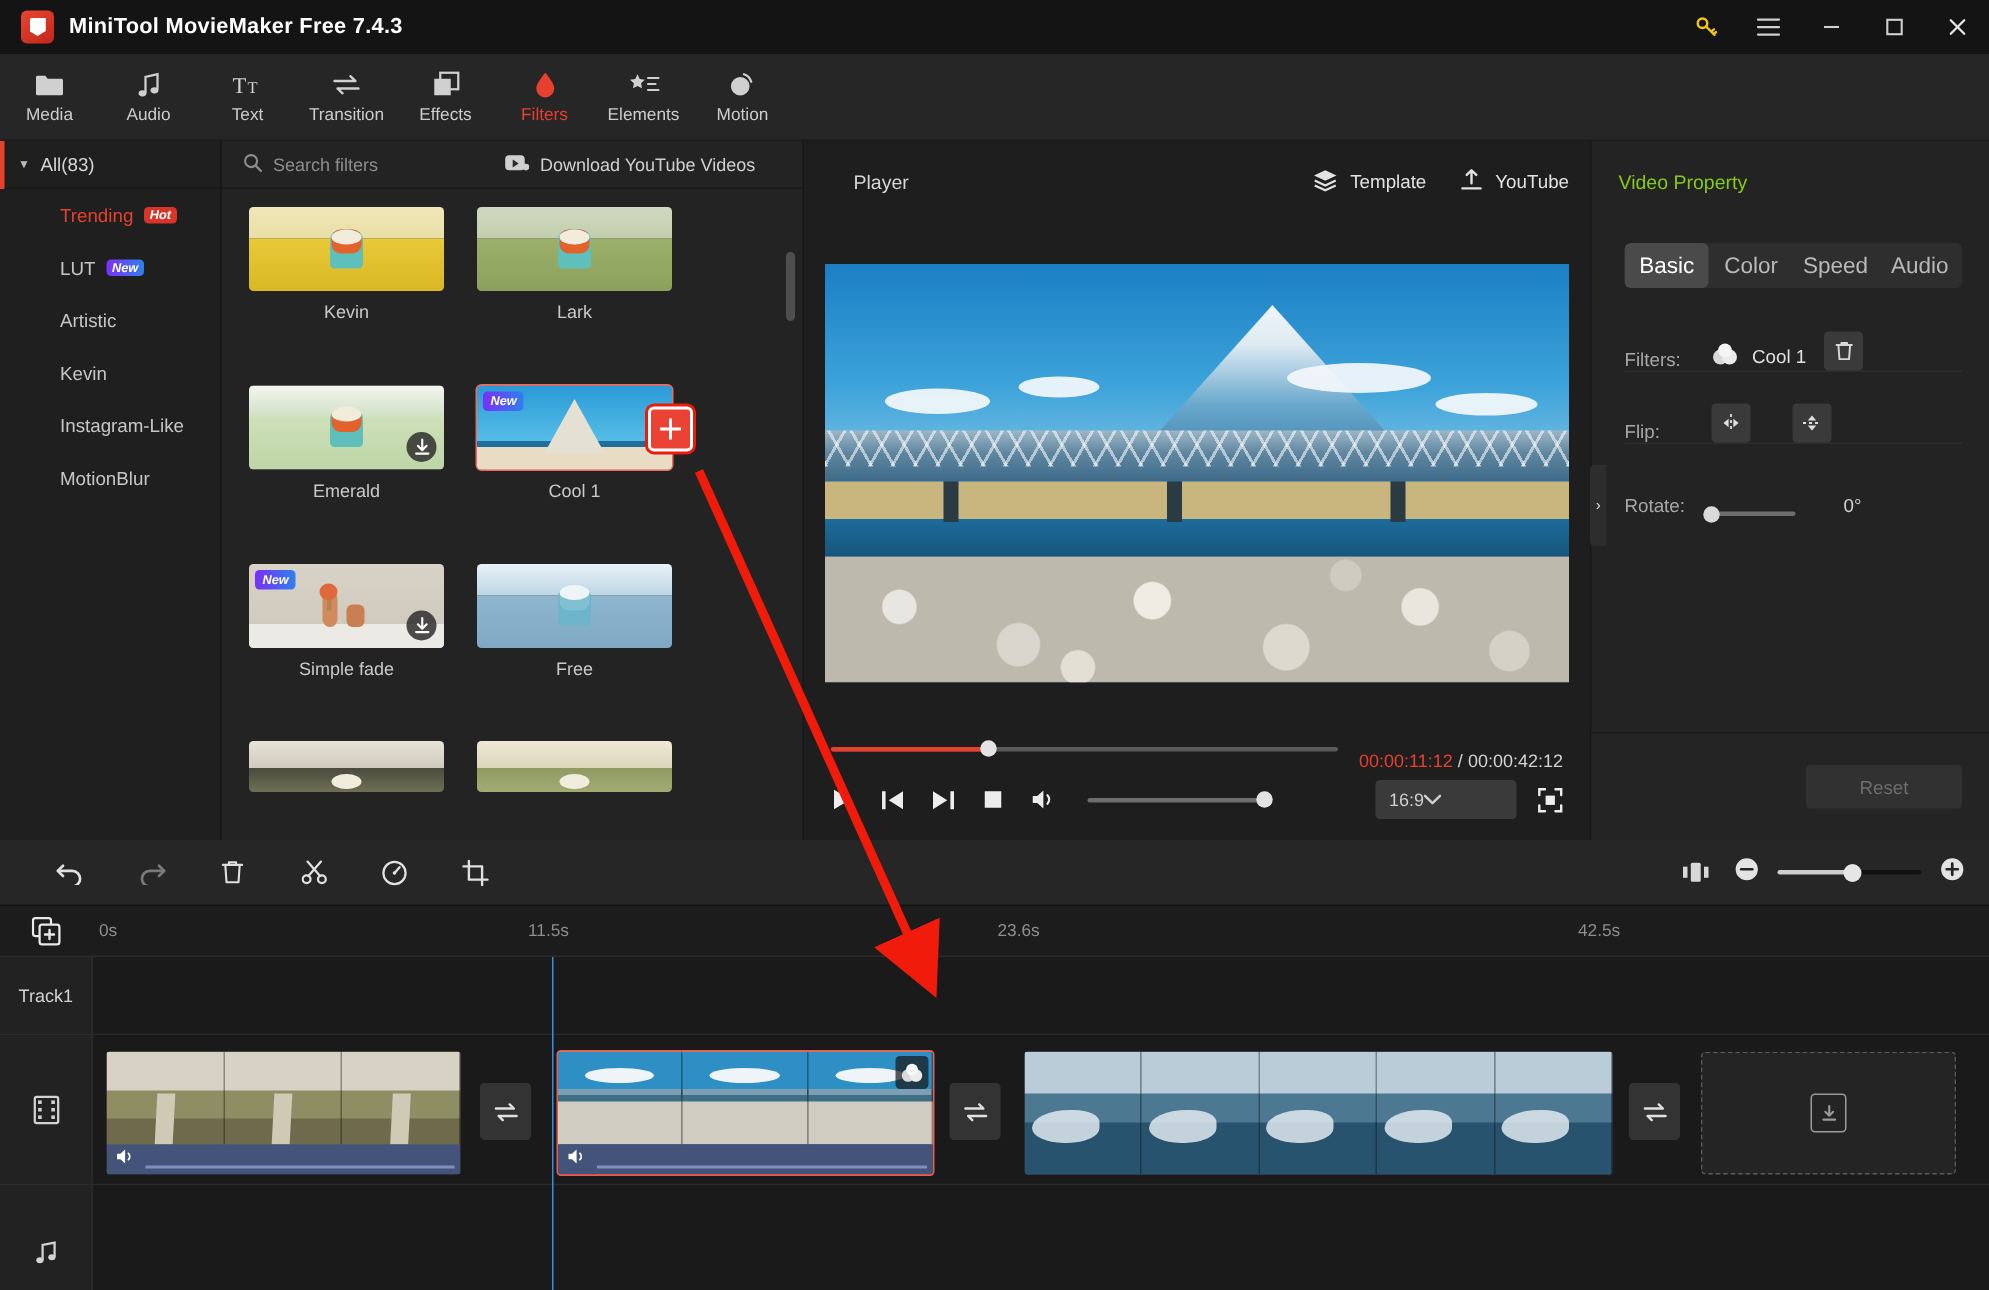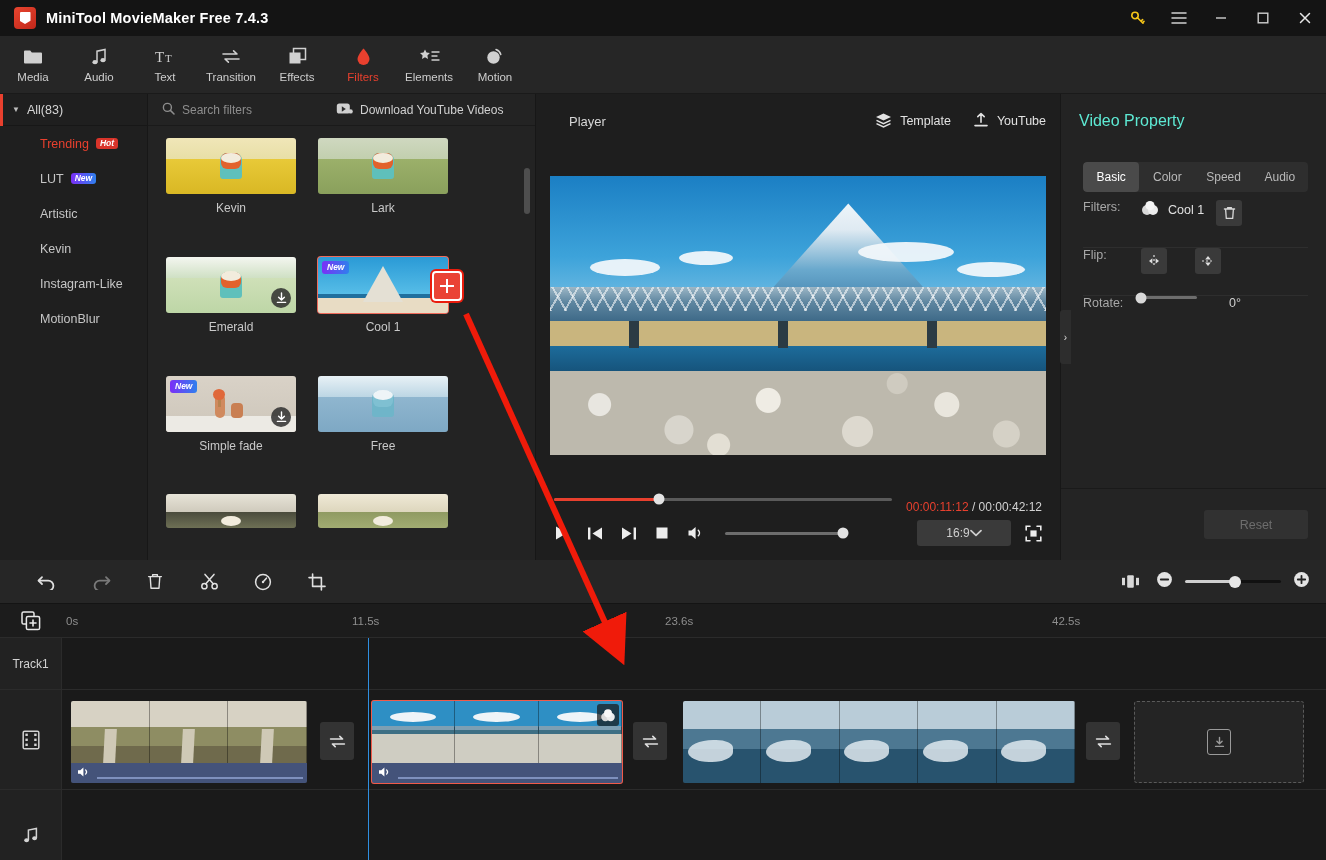--- a/index.html
+++ b/index.html
@@ -162,32 +162,32 @@
   .tc { font-size: 12px; white-space: nowrap; margin-top: 16px; }
   .tc .cur { color: #e8402e; }
   .tc .tot { color: #d2d2d2; }
   .prow { display: flex; align-items: center; gap: 18px; height: 34px; }
   .pbtn { display: flex; align-items: center; justify-content: center; color: #ededed; }
   .volbar { width: 118px; height: 3px; background: #6d6d6d; border-radius: 2px; position: relative; margin-left: 2px; }
   .volknob { position: absolute; right: 0; top: 50%; transform: translate(50%,-50%); width: 11px; height: 11px; border-radius: 50%; background: #e3e3e3; }
   .pright { margin-left: auto; display: flex; align-items: center; gap: 14px; }
   .ratio {
     width: 94px; height: 26px; background: #3a3a3a; border-radius: 3px;
-    display: flex; align-items: center; justify-content: center;
+    display: flex; align-items: center; justify-content: flex-start;
     padding: 0 9px; font-size: 12px; color: #cfcfcf;
   }
 
   
   .prop { width: 266px; background: #232323; display: flex; flex-direction: column; flex: 0 0 266px; border-left: 1px solid #171717; position: relative; }
-  .prop-head { height: 54px; display: flex; align-items: center; padding-left: 18px; font-size: 16px; color: #5eead4; flex: 0 0 54px; }
+  .prop-head { height: 54px; display: flex; align-items: center; padding-left: 18px; font-size: 13px; color: #84cc16; flex: 0 0 54px; }
   .prop-body { flex: 1; padding: 14px 18px 0 22px; }
   .tabs { display: flex; background: #2e2e2e; border-radius: 4px; height: 30px; overflow: hidden; }
-  .tab { flex: 1; display: flex; align-items: center; justify-content: center; font-size: 12px; color: #b9b9b9; }
+  .tab { flex: 1; display: flex; align-items: center; justify-content: center; font-size: 15px; color: #b9b9b9; }
   .tab.on { background: #4a4a4a; color: #fff; border-radius: 4px; }
-  .prow2 { display: flex; align-items: flex-start; height: 48px; border-bottom: 1px solid #2e2e2e; }
+  .prow2 { display: flex; align-items: flex-end; height: 48px; border-bottom: 1px solid #2e2e2e; }
   .plabel { width: 58px; font-size: 12.5px; color: #a8a8a8; }
   .filterchip { display: flex; align-items: center; gap: 9px; font-size: 12.5px; color: #e0e0e0; }
   .iconbtn { width: 26px; height: 26px; background: #3a3a3a; border-radius: 3px; display: flex; align-items: center; justify-content: center; }
   .rotbar { width: 56px; height: 3px; background: #6d6d6d; position: relative; border-radius: 2px; margin-right: 6px; }
   .rotknob { position: absolute; left: 0; top: 50%; transform: translate(-50%,-50%); width: 11px; height: 11px; border-radius: 50%; background: #d9d9d9; }
   .rotval { font-size: 12.5px; color: #cfcfcf; }
   .prop-foot { height: 72px; display: flex; align-items: center; justify-content: flex-end; padding-right: 18px; border-top: 1px solid #1a1a1a; background: #242424; }
   .reset { width: 104px; height: 29px; border-radius: 3px; background: #313131; color: #6d6d6d; font-size: 12.5px; display: flex; align-items: center; justify-content: center; }
   .collapse {
     position: absolute; left: -1px; top: 216px; width: 11px; height: 54px;

